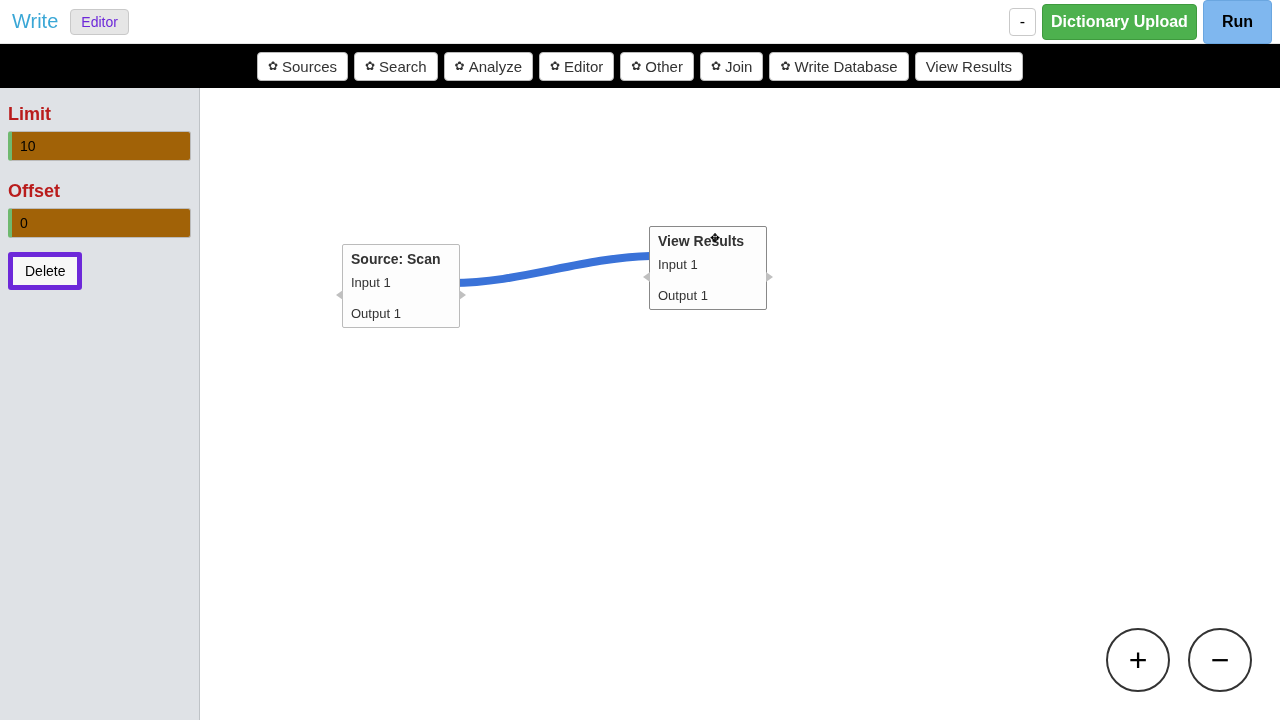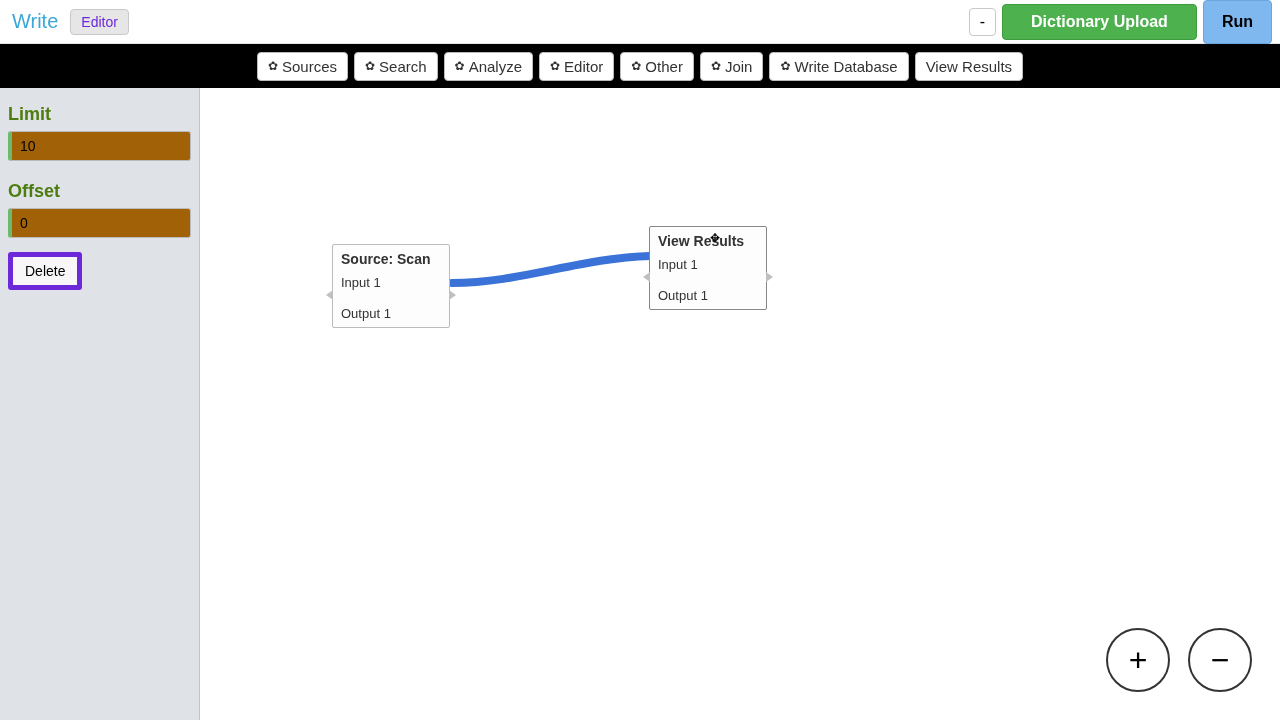--- a/index.html
+++ b/index.html
@@ -2,29 +2,29 @@
 <html><head>
 <meta charset="utf-8">
 <style>
   * { box-sizing: border-box; margin: 0; padding: 0; }
   html, body { width: 1280px; height: 720px; font-family: -apple-system, "Helvetica Neue", Arial, sans-serif; font-size: 14px; color: #333; }
   .topbar { height: 44px; display: flex; align-items: center; padding: 0 8px; border-bottom: 1px solid #e5e5e5; background: #fff; }
   .brand { font-size: 20px; font-weight: 500; color: #3aa7d6; margin: 0 6px 0 4px; }
   .editor-btn { background: #e6e6e6; border: 1px solid #c9c9c9; border-radius: 4px; padding: 4px 10px; font-size: 14px; color: #6d28d9; margin-left: 6px; }
   .spacer { flex: 1; }
   .btn { border: 1px solid #c9c9c9; border-radius: 4px; padding: 6px 12px; font-size: 16px; background: #fff; margin-left: 6px; }
-  .btn-green { background: #4db14e; color: #fff; border-color: #3e9a3e; font-weight: 600; padding: 8px 28px; }
+  .btn-green { background: #4db14e; color: #fff; border-color: #3e9a3e; font-weight: 600; padding: 8px 8px; }
   .btn-blue { background: #7fb7ef; color: #000000; border-color: #6aa6e0; font-weight: 600; padding: 12px 18px; }
   .btn-small { padding: 4px 10px; font-size: 16px; }
   .toolbar { height: 44px; background: #000; display: flex; align-items: center; justify-content: center; gap: 6px; }
   .tbtn { background: #fff; border: 1px solid #bbb; border-radius: 4px; padding: 5px 10px; font-size: 15px; color: #333; display: inline-flex; align-items: center; gap: 4px; }
   .tbtn .dot { font-size: 12px; line-height: 1; }
   .main { display: flex; height: calc(720px - 44px - 44px); }
   .sidebar { width: 200px; background: #dfe2e6; border-right: 1px solid #bfc3c7; padding: 10px 8px; }
-  .sidebar h3 { font-size: 18px; font-weight: 700; margin: 6px 0 6px 0; color: #4d7c0f; }
+  .sidebar h3 { font-size: 18px; font-weight: 700; margin: 6px 0 6px 0; color: #b91c1c; }
   .sidebar .field { width: 100%; border: 1px solid #bbb; border-left: 4px solid #6fb96f; border-radius: 3px; padding: 6px 8px; font-size: 14px; background: #a16207; margin-bottom: 14px; }
   .sidebar .del-btn { background: #f7f7f7; border: 5px solid #6d28d9; border-radius: 3px; padding: 6px 12px; font-size: 14px; }
   .canvas { flex: 1; background: #fff; position: relative; }
   .node { position: absolute; background: #fdfdfd; border: 1px solid #bbb; border-radius: 2px; padding: 6px 8px 6px 8px; }
   .node .title { font-weight: 700; font-size: 14px; margin-bottom: 8px; }
   .node .ports { display: flex; gap: 16px; font-size: 13px; color: #333; flex-direction: column; }
   .port-arrow { position: absolute; top: 50%; width: 0; height: 0; border-style: solid; }
   .arrow-in { left: -7px; border-width: 5px 7px 5px 0; border-color: transparent #c0c0c0 transparent transparent; margin-top: 4px;}
   .arrow-out { right: -7px; border-width: 5px 0 5px 7px; border-color: transparent transparent transparent #c0c0c0; margin-top: 4px;}
   .node.selected { border-color: #888; }
@@ -86,21 +86,21 @@
     <h3>Offset</h3>
     <input class="field" value="0" style="">
     <button class="del-btn">Delete</button>
   </div>
 
   <div class="canvas">
     <svg class="svg-conn">
       <path d="M 252 195 C 320 195, 380 170, 450 168" stroke="#3a72d8" stroke-width="8" fill="none" stroke-linecap="round"></path>
     </svg>
 
-    <div class="node" style="left:132px; top:156px; width:118px;">
+    <div class="node" style="left:142px; top:156px; width:118px;">
       <div class="port-arrow arrow-in"></div>
       <div class="title">Source: Scan</div>
       <div class="ports">
         <span>Input 1</span>
         <span>Output 1</span>
       </div>
       <div class="port-arrow arrow-out"></div>
     </div>
 
     <div class="node selected" style="left:449px; top:138px; width:118px;">

